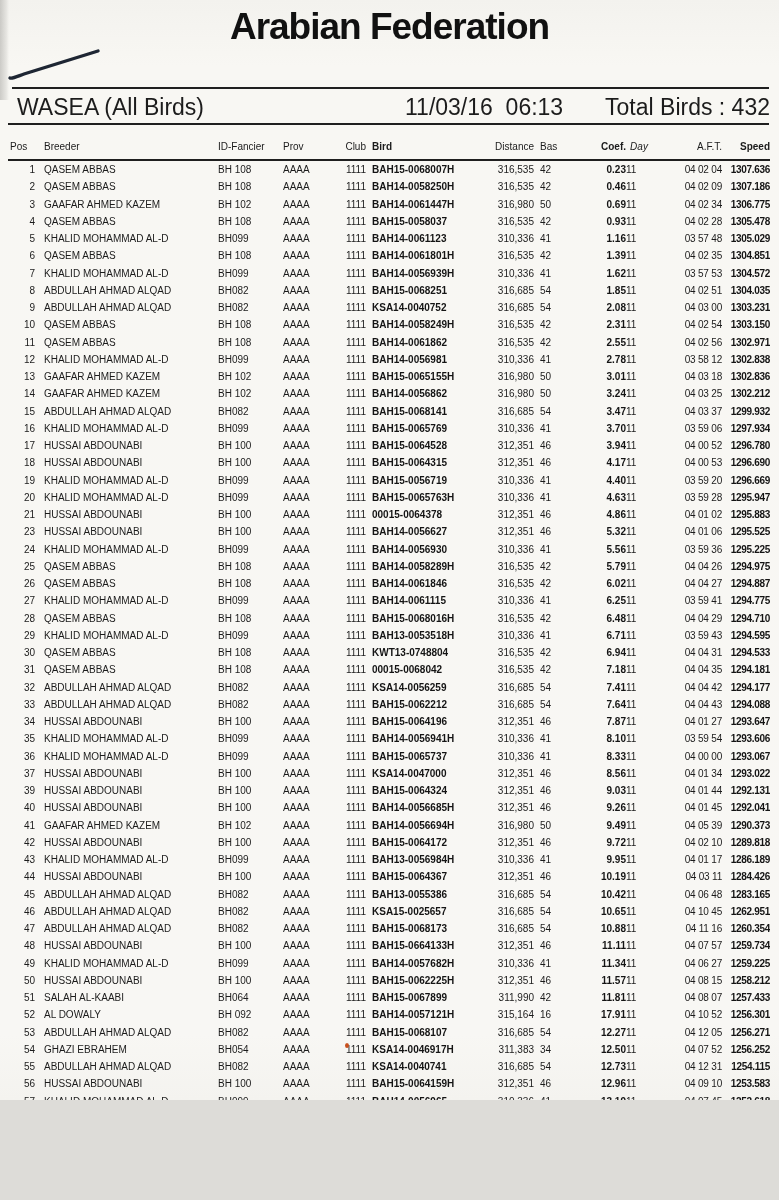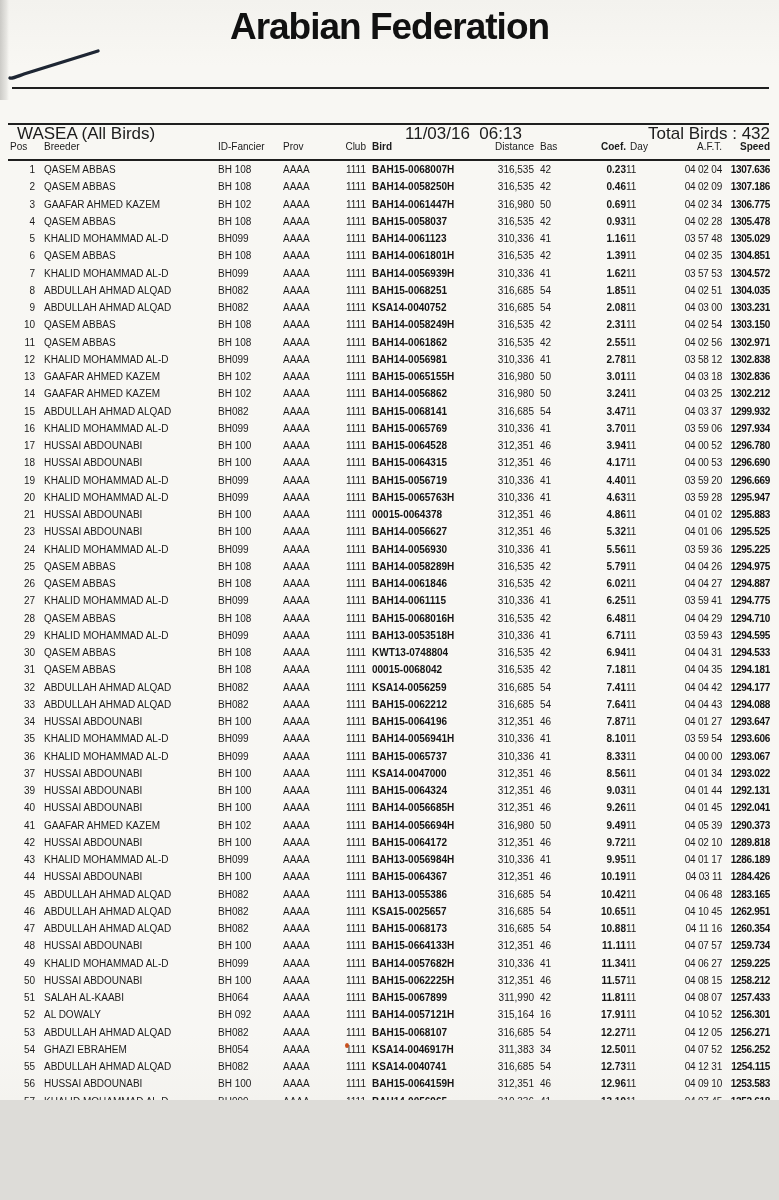--- a/index.html
+++ b/index.html
@@ -20,21 +20,21 @@
   .page-title{
     position:absolute;top:6px;left:0;width:100%;
     text-align:center;
     font-size:37px;font-weight:bold;letter-spacing:-1px;color:#111;
   }
   .pen-mark{position:absolute;left:2px;top:42px;}
   .rule{position:absolute;background:#1f1f1f;}
   .rule-1{top:87px;left:12px;width:757px;height:2px;}
   .rule-2{top:123px;left:8px;width:761px;height:2px;}
   .rule-bottom{top:1176px;left:8px;width:761px;height:2px;}
-  .meta-row{position:absolute;top:94px;left:8px;width:762px;height:24px;font-size:17px;margin-top:30px;}
+  .meta-row{position:absolute;top:94px;left:8px;width:762px;height:24px;font-size:23px;}
   .meta-left{position:absolute;left:9px;top:0;}
   .meta-center{position:absolute;left:397px;top:0;white-space:pre;}
   .meta-right{position:absolute;right:0;top:0;}
   table.results{
     position:absolute;top:130px;left:8px;width:762px;
     border-collapse:collapse;table-layout:fixed;
     font-size:10px;color:#1b1b1b;
   }
   table.results col.c-pos{width:28px;}
   table.results col.c-breeder{width:176px;}
@@ -47,21 +47,21 @@
   table.results col.c-coef{width:64px;}
   table.results col.c-day{width:26px;}
   table.results col.c-aft{width:70px;}
   table.results col.c-speed{width:48px;}
   thead tr{height:30px;border-bottom:2px solid #1f1f1f;}
   thead th{font-weight:normal;vertical-align:bottom;padding:0 0 7px 0;text-align:left;white-space:nowrap;}
   th.h-pos{padding-left:2px;}
   th.h-breeder{padding-left:8px;}
   th.h-id,th.h-prov,th.h-bird,th.h-bas{padding-left:6px;}
   th.h-club,th.h-dist,th.h-coef,th.h-aft,th.h-speed{text-align:right;}
-  th.h-day{text-align:center;}
+  th.h-day{text-align:center;font-style:italic;}
   th.h-bird,th.h-coef,th.h-speed{font-weight:bold;margin-left:20px;}
   tbody tr{height:17.25px;}
   tbody td{padding:0;white-space:nowrap;overflow:hidden;line-height:17.25px;vertical-align:middle;}
   td.t-pos{text-align:right;padding-right:1px;}
   td.t-breeder{padding-left:8px;}
   td.t-id,td.t-prov,td.t-bird,td.t-bas{padding-left:6px;}
   td.t-club,td.t-dist,td.t-coef,td.t-aft,td.t-speed{text-align:right;}
   td.t-bird,td.t-coef,td.t-speed{font-weight:bold;color:#141414;}
   td.t-speed{letter-spacing:-0.3px;}
   td.t-aft{letter-spacing:-0.2px;text-align:right;}

